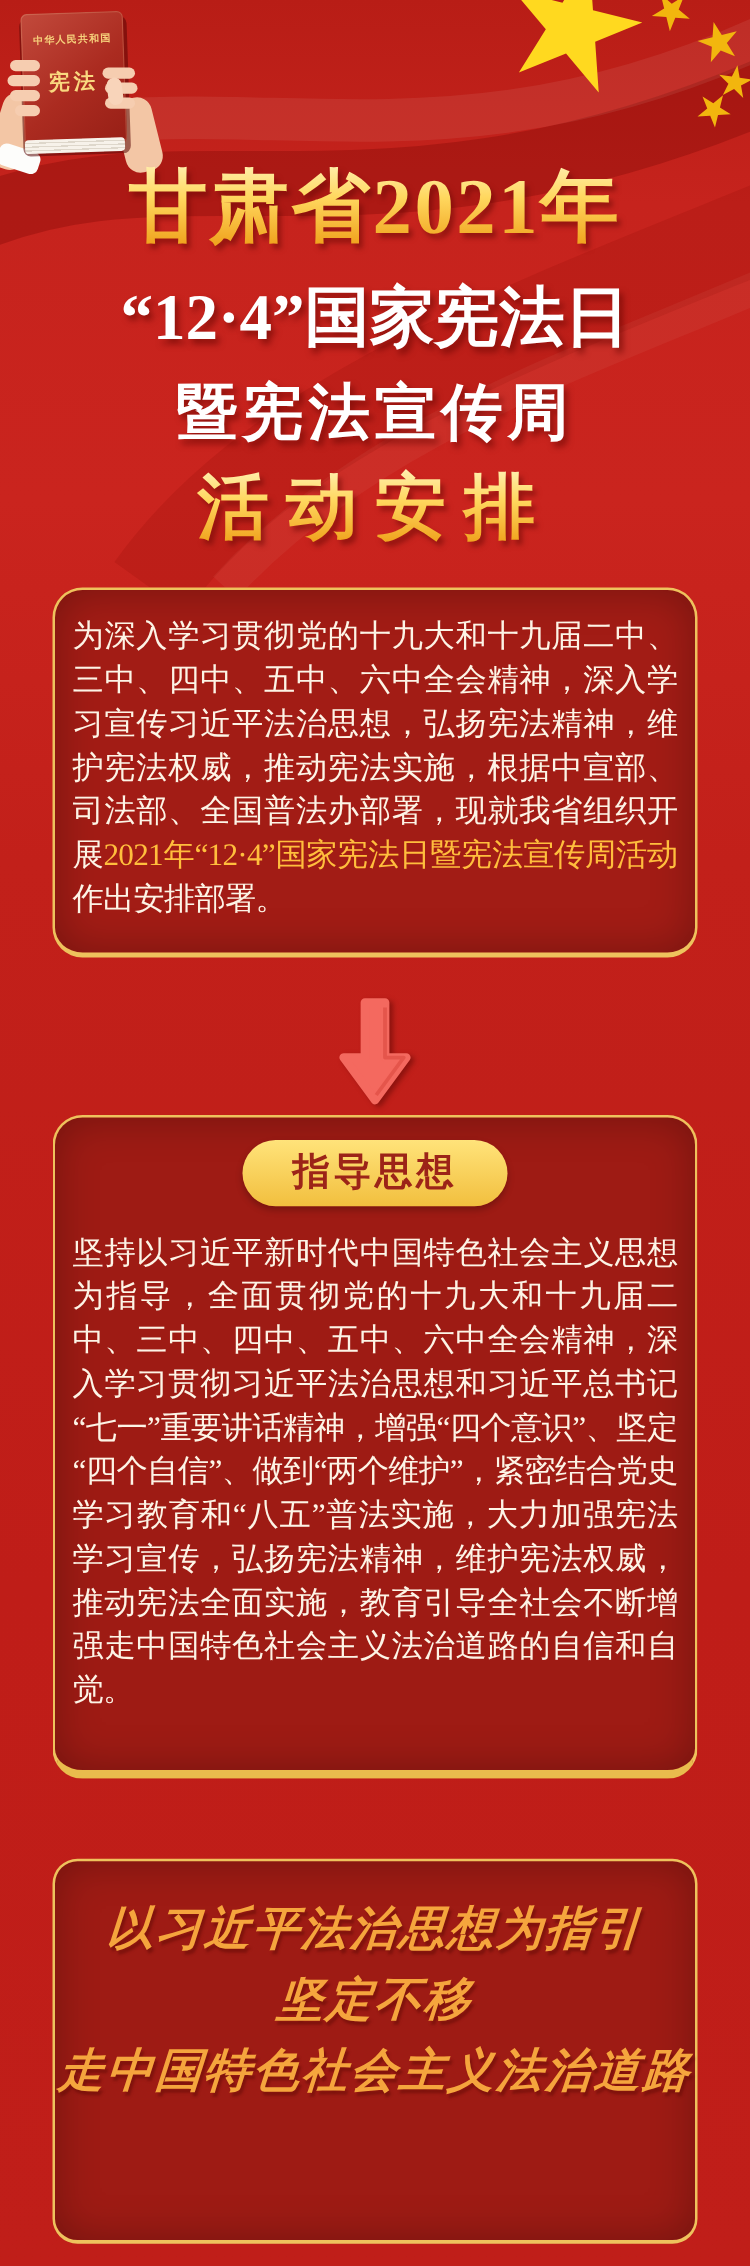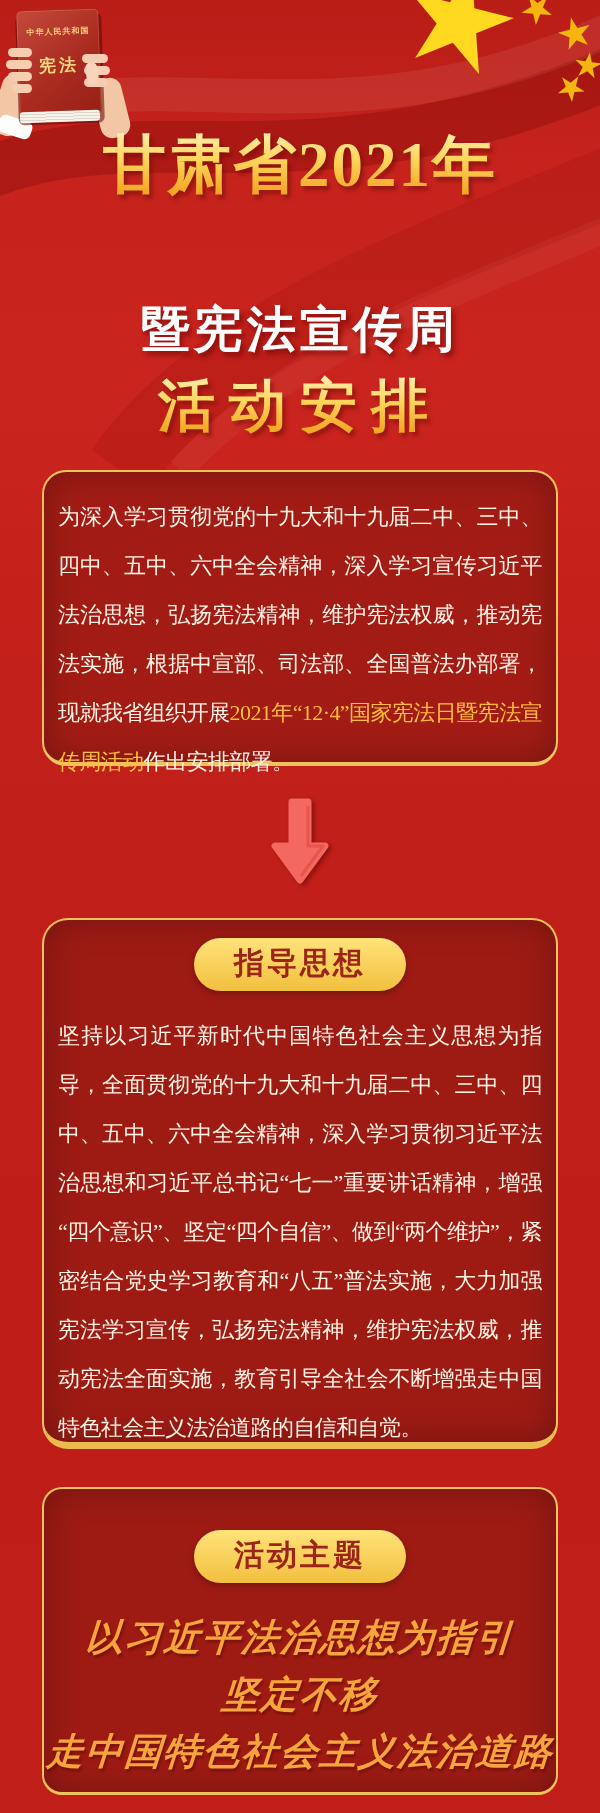--- a/index.html
+++ b/index.html
@@ -42,23 +42,23 @@
     filter:drop-shadow(3px 4px 2px rgba(110,10,5,.55));
   }
   .t1{top:122px;font-size:63px;letter-spacing:2px;}
   .t2{top:219px;font-size:52px;color:#ffffff;text-shadow:3px 4px 5px rgba(100,5,2,.6);}
   .t3{top:297px;font-size:49px;color:#ffffff;letter-spacing:4px;text-shadow:3px 4px 5px rgba(100,5,2,.6);}
   .t4{top:368px;font-size:57px;letter-spacing:14px;}
   
   .panel{position:absolute;left:42px;width:516px;box-sizing:border-box;background:#9e1b14;
          border:2px solid #eec25d;border-radius:24px;box-shadow:inset 0 0 34px rgba(0,0,0,.28);}
   .panel-intro{top:470px;height:296px;border-bottom-width:4px;background:#a21c15;}
-  .panel-guiding{top:918px;height:531px;border-bottom-width:7px;border-bottom-color:#e9bc4d;border-radius:26px;}
+  .panel-guiding{top:892px;height:531px;border-bottom-width:7px;border-bottom-color:#e9bc4d;}
   .panel-theme{top:1487px;height:308px;border-radius:20px;border-bottom-width:3px;}
-  .body-text{margin:20px 14px 0;font-size:22px;letter-spacing:-0.6px;line-height:49px;
+  .body-text{margin:20px 14px 0;font-size:25px;letter-spacing:-0.6px;line-height:35px;
              color:#fdf4e6;text-align:justify;font-weight:400;}
   .hl{color:#ffbe3d;}
   .pill-row{text-align:center;}
   .pill{display:inline-block;padding:5px 40px 7px;border-radius:999px;
         background:linear-gradient(180deg,#ffe37a,#f2bf3e);
         color:#9c2418;font-size:30px;font-weight:700;letter-spacing:3px;
         box-shadow:0 3px 6px rgba(0,0,0,.25);}
   .pill-row.guiding{margin-top:18px;}
   .pill-row.theme{margin-top:41px;}
   .guiding-body{}
@@ -107,43 +107,41 @@
     <div class="finger f-l2"></div>
     <div class="finger f-l3"></div>
     <div class="finger f-l4"></div>
     <div class="finger f-r1"></div>
     <div class="finger f-r2"></div>
     <div class="finger f-r3"></div>
     <div class="thumb-r"></div>
   </div>
 
   <div class="title-line t1 gold-text">甘肃省2021年</div>
+  <div class="title-line t2">“12·4”国家宪法日</div>
   <div class="title-line t3">暨宪法宣传周</div>
   <div class="title-line t4 gold-text">活动安排</div>
 
   <div class="panel panel-intro">
     <p class="body-text"><span>为深入学习贯彻党的十九大和十九届二中、三中、四中、五中、六中全会精神，深入学习宣传习近平法治思想，弘扬宪法精神，维护宪法权威，推动宪法实施，根据中宣部、司法部、全国普法办部署，现就我省组织开展</span><span class="hl">2021年“12·4”国家宪法日暨宪法宣传周活动</span><span>作出安排部署。</span></p>
   </div>
 
   <svg class="arrow" viewBox="0 0 64 92" aria-hidden="true">
     <path d="M24 6 L40 6 L40 50 L57 50 L32 84 L7 50 L24 50 Z" fill="#f4695f" stroke="#f4695f" stroke-width="7" stroke-linejoin="round" stroke-linecap="round"></path>
     <path d="M40 10 L40 50 L55 50 L33 80" fill="none" stroke="#d8453b" stroke-width="3" stroke-linejoin="round" opacity="0.55"></path>
   </svg>
 
   <div class="panel panel-guiding">
     <div class="pill-row guiding">
       <span class="pill">指导思想</span>
     </div>
     <p class="body-text guiding-body">坚持以习近平新时代中国特色社会主义思想为指导，全面贯彻党的十九大和十九届二中、三中、四中、五中、六中全会精神，深入学习贯彻习近平法治思想和习近平总书记“七一”重要讲话精神，增强“四个意识”、坚定“四个自信”、做到“两个维护”，紧密结合党史学习教育和“八五”普法实施，大力加强宪法学习宣传，弘扬宪法精神，维护宪法权威，推动宪法全面实施，教育引导全社会不断增强走中国特色社会主义法治道路的自信和自觉。</p>
   </div>
 
   <div class="panel panel-theme">
-    <div class="pill-row theme">
-      <span class="pill">活动主题</span>
-    </div>
     <div class="theme-lines">
       <div class="theme-line">以习近平法治思想为指引</div>
       <div class="theme-line">坚定不移</div>
       <div class="theme-line">走中国特色社会主义法治道路</div>
     </div>
   </div>
 
 </div>
 
 </body></html>

